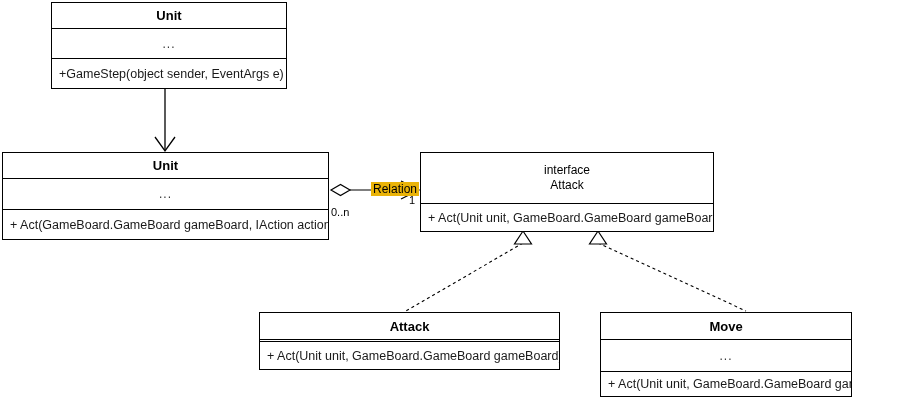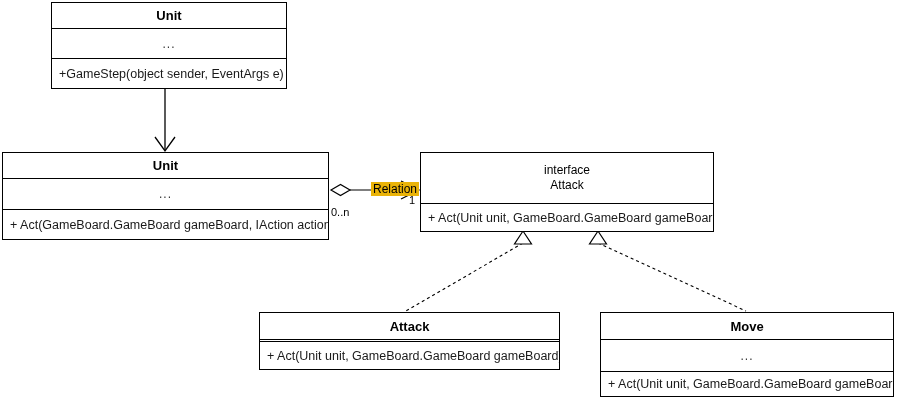--- a/index.html
+++ b/index.html
@@ -146,19 +146,19 @@
       <span>Attack</span>
     </div>
     <div class="compartment c-method clipped" style="height:28px;">+ Act(Unit unit, GameBoard.GameBoard gameBoard</div>
   </div>
 
   <div class="uml-box" style="left:259px; top:312px; width:301px; height:58px;">
     <div class="compartment c-title" style="height:26px;">Attack</div>
     <div class="compartment c-method double-top" style="height:30px;">+ Act(Unit unit, GameBoard.GameBoard gameBoard)</div>
   </div>
 
-  <div class="uml-box" style="left:600px; top:312px; width:294px; height:85px;">
+  <div class="uml-box" style="left:600px; top:312px; width:252px; height:85px;">
     <div class="compartment c-title" style="height:26px;">Move</div>
     <div class="compartment c-ellipsis" style="height:32px;">...</div>
     <div class="compartment c-method" style="height:25px;">+ Act(Unit unit, GameBoard.GameBoard gameBoard)</div>
   </div>
 
 </div>
 
 </body></html>

